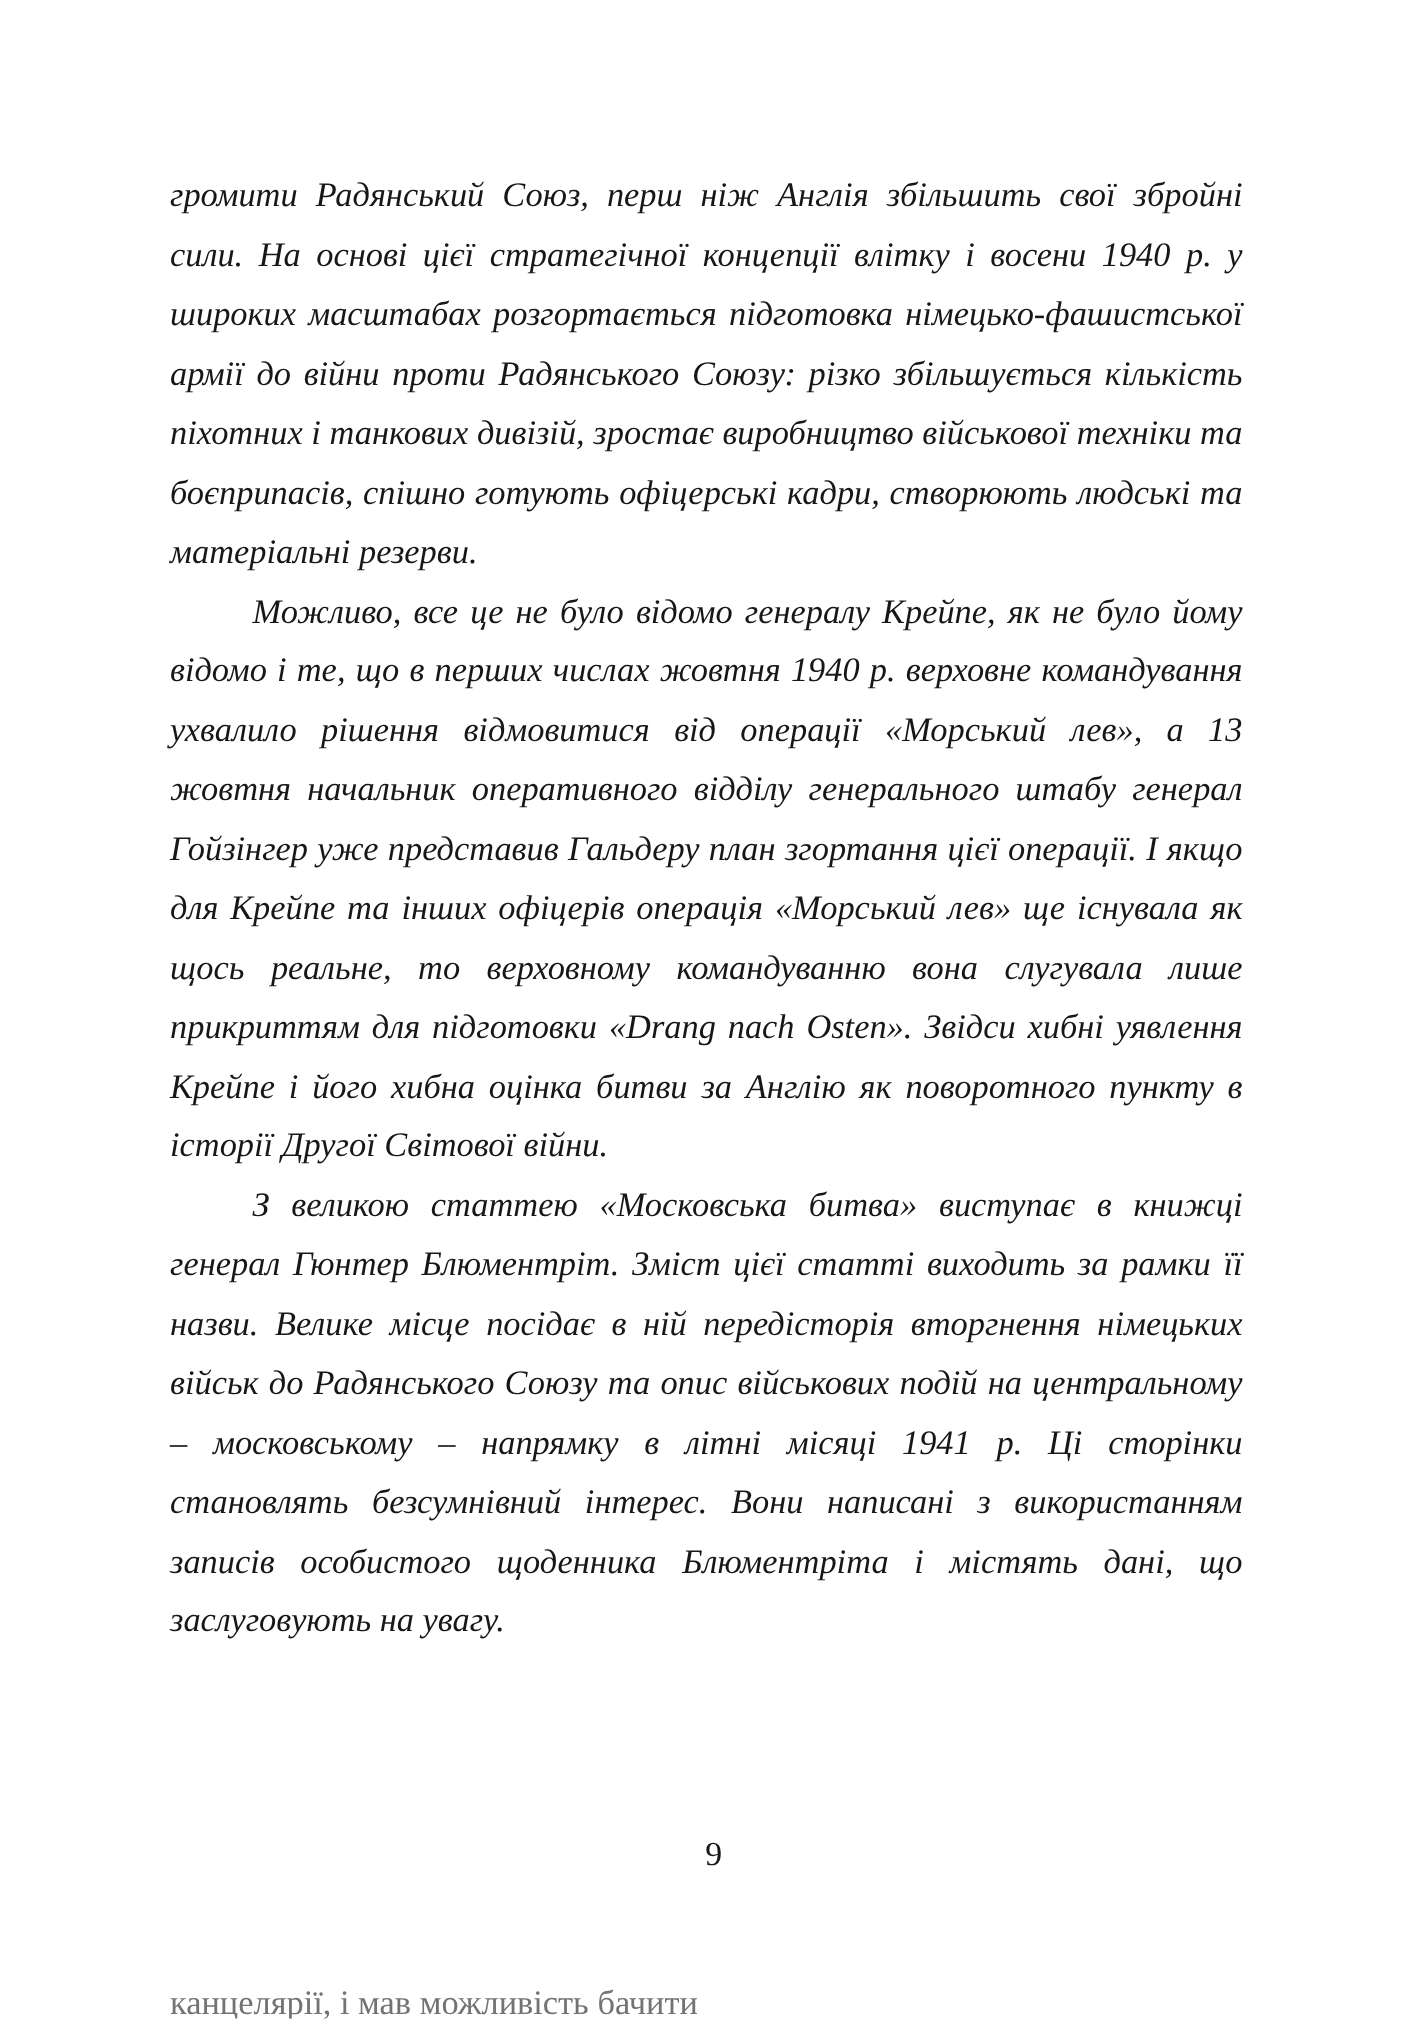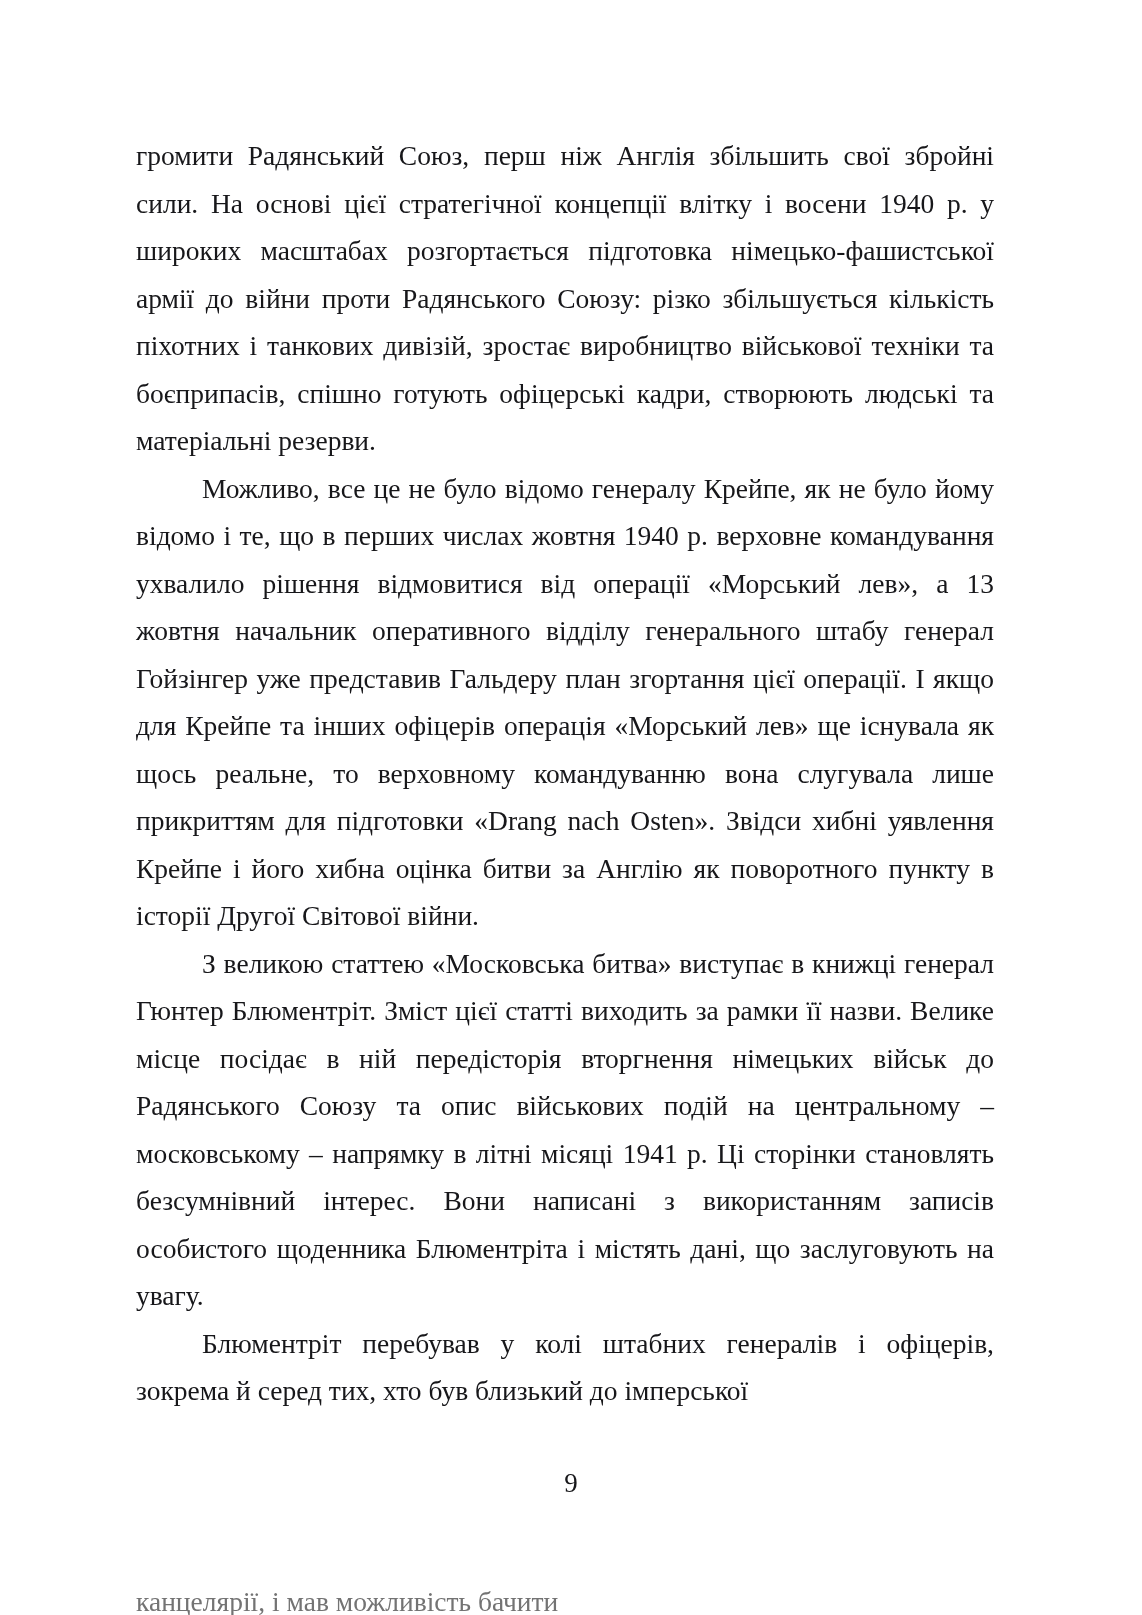--- a/index.html
+++ b/index.html
@@ -28,20 +28,21 @@
     font-size: 27.5px;
     line-height: 47.5px;
     text-align: justify;
     text-justify: inter-word;
     color: #17171a;
     -webkit-font-smoothing: antialiased;
   }
   .para {
     margin: 0;
     text-indent: 0;
+    font-style: italic;
   }
   .para.indented {
     text-indent: 66px;
   }
   .page-number {
     position: absolute;
     left: 0;
     right: 0;
     top: 1468px;
     text-align: center;
@@ -63,19 +64,18 @@
   }
 </style>
 </head>
 <body>
 
 <div class="page">
   <div class="text-body">
     <p class="para">громити Радянський Союз, перш ніж Англія збільшить свої збройні сили. На основі цієї стратегічної концепції влітку і восени 1940 р. у широких масштабах розгортається підготовка німецько-фашистської армії до війни проти Радянського Союзу: різко збільшується кількість піхотних і танкових дивізій, зростає виробництво військової техніки та боєприпасів, спішно готують офіцерські кадри, створюють людські та матеріальні резерви.</p>
     <p class="para indented">Можливо, все це не було відомо генералу Крейпе, як не було йому відомо і те, що в перших числах жовтня 1940 р. верховне командування ухвалило рішення відмовитися від операції «Морський лев», а 13 жовтня начальник оперативного відділу генерального штабу генерал Гойзінгер уже представив Гальдеру план згортання цієї операції. І якщо для Крейпе та інших офіцерів операція «Морський лев» ще існувала як щось реальне, то верховному командуванню вона слугувала лише прикриттям для підготовки «Drang nach Osten». Звідси хибні уявлення Крейпе і його хибна оцінка битви за Англію як поворотного пункту в історії Другої Світової війни.</p>
     <p class="para indented">З великою статтею «Московська битва» виступає в книжці генерал Гюнтер Блюментріт. Зміст цієї статті виходить за рамки її назви. Велике місце посідає в ній передісторія вторгнення німецьких військ до Радянського Союзу та опис військових подій на центральному – московському – напрямку в літні місяці 1941 р. Ці сторінки становлять безсумнівний інтерес. Вони написані з використанням записів особистого щоденника Блюментріта і містять дані, що заслуговують на увагу.</p>
-    <p class="para indented">Блюментріт перебував у колі штабних генералів і офіцерів, зокрема й серед тих, хто був близький до імперської</p>
   </div>
 </div>
 
 <div class="page-number">9</div>
 
 <div class="bottom-cut">канцелярії, і мав можливість бачити</div>
 
 </body></html>

